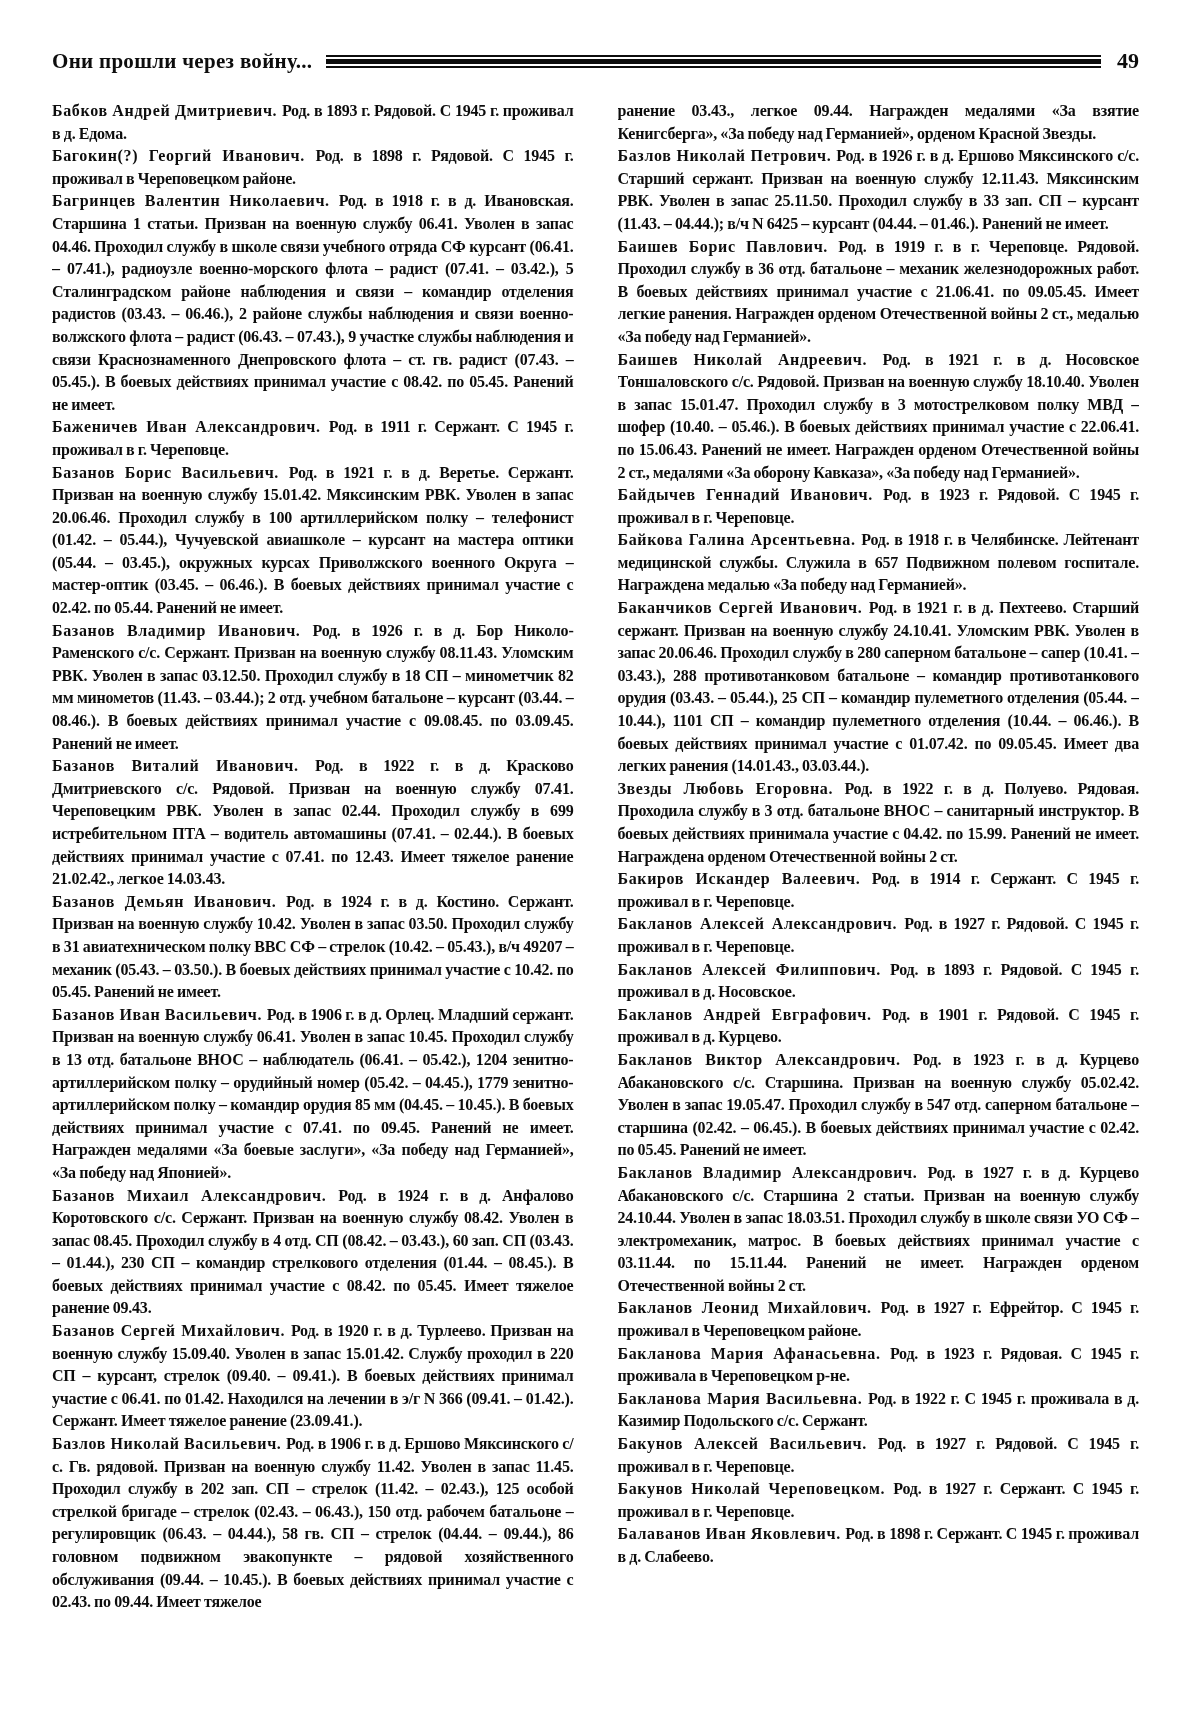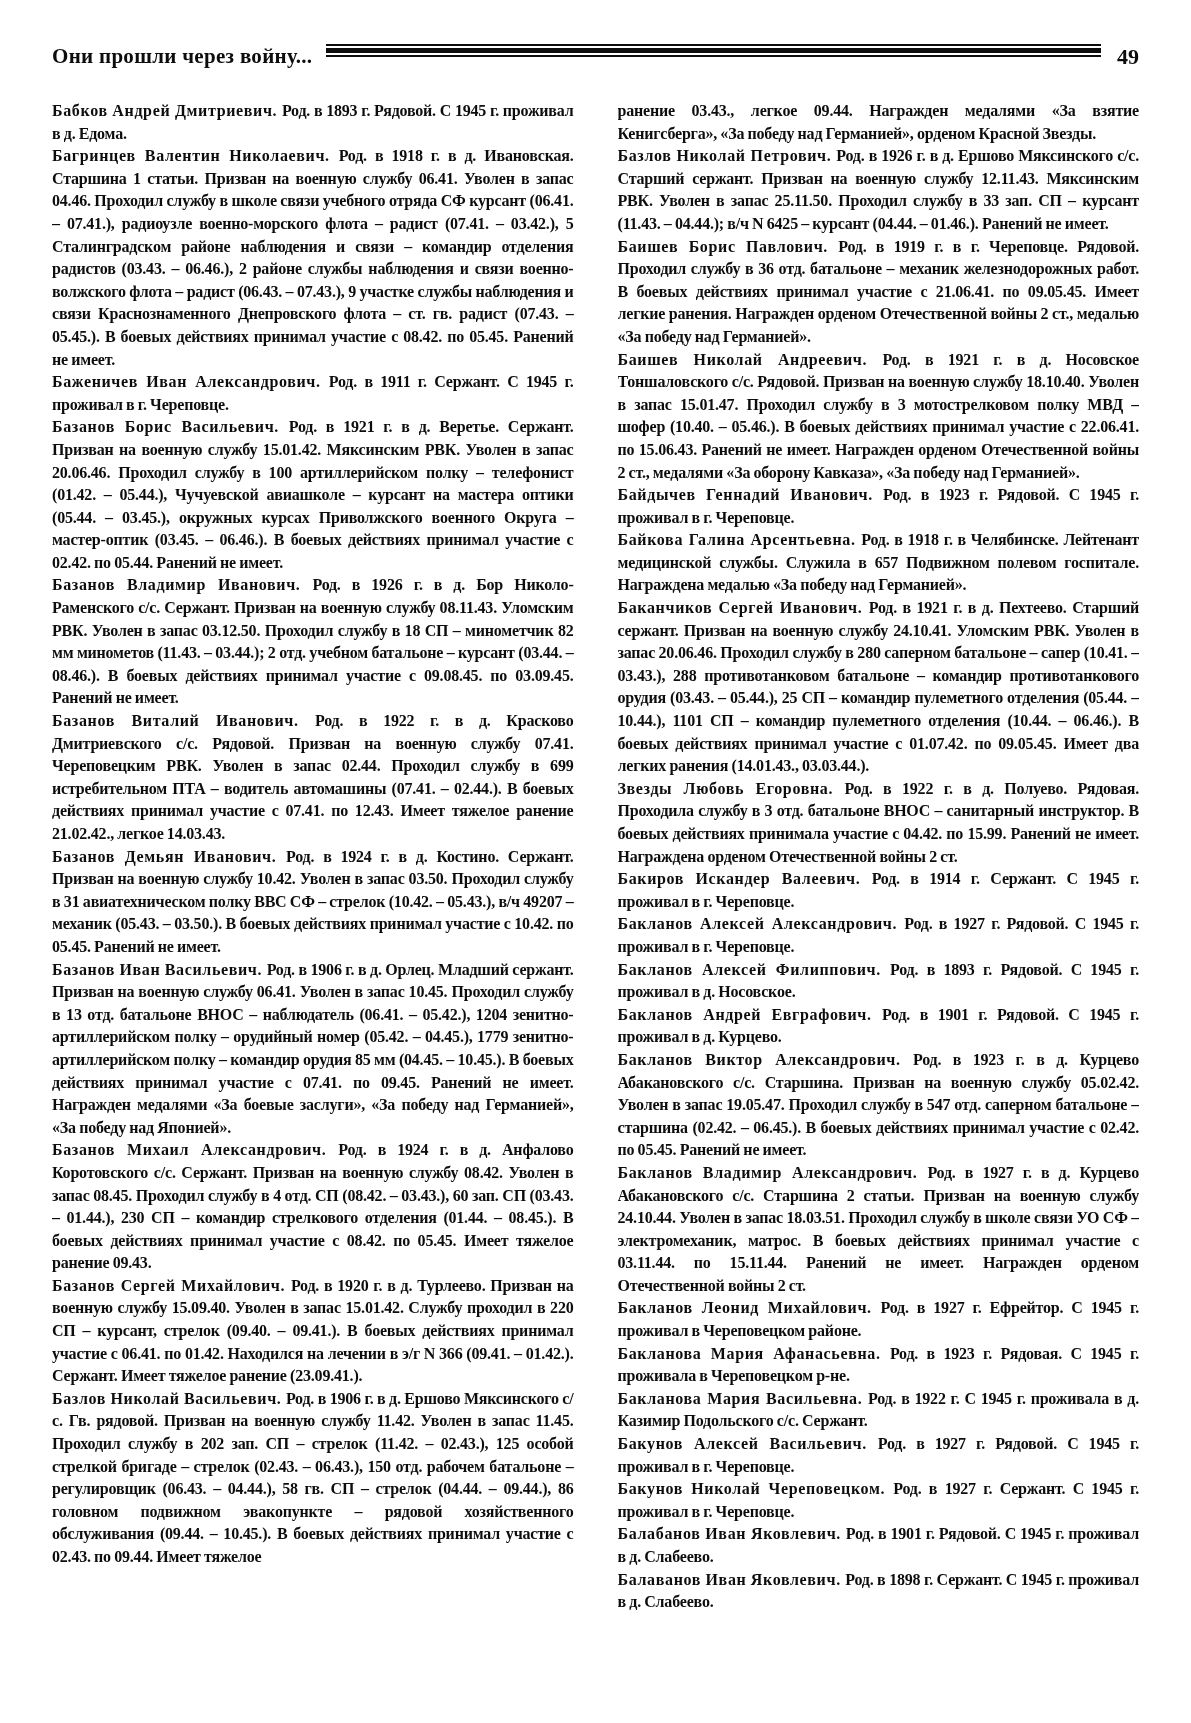--- a/index.html
+++ b/index.html
@@ -17,20 +17,21 @@
   .page {
     position: relative;
     width: 1191px;
     height: 1723px;
     box-sizing: border-box;
     padding: 44px 52px 30px 52px;
     background: #ffffff;
   }
   .page-header {
     display: flex;
+    align-items: center;
     height: 34px;
     margin-bottom: 22px;
   }
   .page-title {
     font-size: 21px;
     font-weight: bold;
     letter-spacing: 0.3px;
     white-space: nowrap;
     padding-right: 14px;
   }
@@ -85,20 +86,21 @@
       <div class="bar-thin"></div>
       <div class="bar-thick"></div>
       <div class="bar-thin"></div>
     </div>
     <span class="page-number">49</span>
   </div>
 
   <div class="columns">
     <div class="column">
         <p class="entry"><span class="entry-name">Бабков Андрей Дмитриевич. </span><span>Род. в 1893 г. Рядовой. С 1945 г. проживал в д. Едома.</span></p>
+        <p class="entry"><span class="entry-name">Багокин(?) Георгий Иванович. </span><span>Род. в 1898 г. Рядовой. С 1945 г. проживал в Череповецком районе.</span></p>
         <p class="entry"><span class="entry-name">Багринцев Валентин Николаевич. </span><span>Род. в 1918 г. в д. Ивановская. Старшина 1 статьи. Призван на военную службу 06.41. Уволен в запас 04.46. Проходил службу в школе связи учебного отряда СФ курсант (06.41. – 07.41.), радиоузле военно-морского флота – радист (07.41. – 03.42.), 5 Сталинградском районе наблюдения и связи – командир отделения радистов (03.43. – 06.46.), 2 районе службы наблюдения и связи военно-волжского флота – радист (06.43. – 07.43.), 9 участке службы наблюдения и связи Краснознаменного Днепровского флота – ст. гв. радист (07.43. – 05.45.). В боевых действиях принимал участие с 08.42. по 05.45. Ранений не имеет.</span></p>
         <p class="entry"><span class="entry-name">Баженичев Иван Александрович. </span><span>Род. в 1911 г. Сержант. С 1945 г. проживал в г. Череповце.</span></p>
         <p class="entry"><span class="entry-name">Базанов Борис Васильевич. </span><span>Род. в 1921 г. в д. Веретье. Сержант. Призван на военную службу 15.01.42. Мяксинским РВК. Уволен в запас 20.06.46. Проходил службу в 100 артиллерийском полку – телефонист (01.42. – 05.44.), Чучуевской авиашколе – курсант на мастера оптики (05.44. – 03.45.), окружных курсах Приволжского военного Округа – мастер-оптик (03.45. – 06.46.). В боевых действиях принимал участие с 02.42. по 05.44. Ранений не имеет.</span></p>
         <p class="entry"><span class="entry-name">Базанов Владимир Иванович. </span><span>Род. в 1926 г. в д. Бор Николо-Раменского с/с. Сержант. Призван на военную службу 08.11.43. Уломским РВК. Уволен в запас 03.12.50. Проходил службу в 18 СП – минометчик 82 мм минометов (11.43. – 03.44.); 2 отд. учебном батальоне – курсант (03.44. – 08.46.). В боевых действиях принимал участие с 09.08.45. по 03.09.45. Ранений не имеет.</span></p>
         <p class="entry"><span class="entry-name">Базанов Виталий Иванович. </span><span>Род. в 1922 г. в д. Красково Дмитриевского с/с. Рядовой. Призван на военную службу 07.41. Череповецким РВК. Уволен в запас 02.44. Проходил службу в 699 истребительном ПТА – водитель автомашины (07.41. – 02.44.). В боевых действиях принимал участие с 07.41. по 12.43. Имеет тяжелое ранение 21.02.42., легкое 14.03.43.</span></p>
         <p class="entry"><span class="entry-name">Базанов Демьян Иванович. </span><span>Род. в 1924 г. в д. Костино. Сержант. Призван на военную службу 10.42. Уволен в запас 03.50. Проходил службу в 31 авиатехническом полку ВВС СФ – стрелок (10.42. – 05.43.), в/ч 49207 – механик (05.43. – 03.50.). В боевых действиях принимал участие с 10.42. по 05.45. Ранений не имеет.</span></p>
         <p class="entry"><span class="entry-name">Базанов Иван Васильевич. </span><span>Род. в 1906 г. в д. Орлец. Младший сержант. Призван на военную службу 06.41. Уволен в запас 10.45. Проходил службу в 13 отд. батальоне ВНОС – наблюдатель (06.41. – 05.42.), 1204 зенитно-артиллерийском полку – орудийный номер (05.42. – 04.45.), 1779 зенитно-артиллерийском полку – командир орудия 85 мм (04.45. – 10.45.). В боевых действиях принимал участие с 07.41. по 09.45. Ранений не имеет. Награжден медалями «За боевые заслуги», «За победу над Германией», «За победу над Японией».</span></p>
         <p class="entry"><span class="entry-name">Базанов Михаил Александрович. </span><span>Род. в 1924 г. в д. Анфалово Коротовского с/с. Сержант. Призван на военную службу 08.42. Уволен в запас 08.45. Проходил службу в 4 отд. СП (08.42. – 03.43.), 60 зап. СП (03.43. – 01.44.), 230 СП – командир стрелкового отделения (01.44. – 08.45.). В боевых действиях принимал участие с 08.42. по 05.45. Имеет тяжелое ранение 09.43.</span></p>
         <p class="entry"><span class="entry-name">Базанов Сергей Михайлович. </span><span>Род. в 1920 г. в д. Турлеево. Призван на военную службу 15.09.40. Уволен в запас 15.01.42. Службу проходил в 220 СП – курсант, стрелок (09.40. – 09.41.). В боевых действиях принимал участие с 06.41. по 01.42. Находился на лечении в э/г N 366 (09.41. – 01.42.). Сержант. Имеет тяжелое ранение (23.09.41.).</span></p>
         <p class="entry"><span class="entry-name">Базлов Николай Васильевич. </span><span>Род. в 1906 г. в д. Ершово Мяксинского с/с. Гв. рядовой. Призван на военную службу 11.42. Уволен в запас 11.45. Проходил службу в 202 зап. СП – стрелок (11.42. – 02.43.), 125 особой стрелкой бригаде – стрелок (02.43. – 06.43.), 150 отд. рабочем батальоне – регулировщик (06.43. – 04.44.), 58 гв. СП – стрелок (04.44. – 09.44.), 86 головном подвижном эвакопункте – рядовой хозяйственного обслуживания (09.44. – 10.45.). В боевых действиях принимал участие с 02.43. по 09.44. Имеет тяжелое</span></p>
@@ -116,17 +118,16 @@
         <p class="entry"><span class="entry-name">Бакланов Алексей Александрович. </span><span>Род. в 1927 г. Рядовой. С 1945 г. проживал в г. Череповце.</span></p>
         <p class="entry"><span class="entry-name">Бакланов Алексей Филиппович. </span><span>Род. в 1893 г. Рядовой. С 1945 г. проживал в д. Носовское.</span></p>
         <p class="entry"><span class="entry-name">Бакланов Андрей Евграфович. </span><span>Род. в 1901 г. Рядовой. С 1945 г. проживал в д. Курцево.</span></p>
         <p class="entry"><span class="entry-name">Бакланов Виктор Александрович. </span><span>Род. в 1923 г. в д. Курцево Абакановского с/с. Старшина. Призван на военную службу 05.02.42. Уволен в запас 19.05.47. Проходил службу в 547 отд. саперном батальоне – старшина (02.42. – 06.45.). В боевых действиях принимал участие с 02.42. по 05.45. Ранений не имеет.</span></p>
         <p class="entry"><span class="entry-name">Бакланов Владимир Александрович. </span><span>Род. в 1927 г. в д. Курцево Абакановского с/с. Старшина 2 статьи. Призван на военную службу 24.10.44. Уволен в запас 18.03.51. Проходил службу в школе связи УО СФ – электромеханик, матрос. В боевых действиях принимал участие с 03.11.44. по 15.11.44. Ранений не имеет. Награжден орденом Отечественной войны 2 ст.</span></p>
         <p class="entry"><span class="entry-name">Бакланов Леонид Михайлович. </span><span>Род. в 1927 г. Ефрейтор. С 1945 г. проживал в Череповецком районе.</span></p>
         <p class="entry"><span class="entry-name">Бакланова Мария Афанасьевна. </span><span>Род. в 1923 г. Рядовая. С 1945 г. проживала в Череповецком р-не.</span></p>
         <p class="entry"><span class="entry-name">Бакланова Мария Васильевна. </span><span>Род. в 1922 г. С 1945 г. проживала в д. Казимир Подольского с/с. Сержант.</span></p>
         <p class="entry"><span class="entry-name">Бакунов Алексей Васильевич. </span><span>Род. в 1927 г. Рядовой. С 1945 г. проживал в г. Череповце.</span></p>
         <p class="entry"><span class="entry-name">Бакунов Николай Череповецком. </span><span>Род. в 1927 г. Сержант. С 1945 г. проживал в г. Череповце.</span></p>
-        <p class="entry"><span class="entry-name">Балабанов Иван Яковлевич. </span><span>Род. в 1901 г. Рядовой. С 1945 г. проживал в д. Слабеево.</span></p>
         <p class="entry"><span class="entry-name">Балаванов Иван Яковлевич. </span><span>Род. в 1898 г. Сержант. С 1945 г. проживал в д. Слабеево.</span></p>
       </div>
   </div>
 </div>
 
 </body></html>

